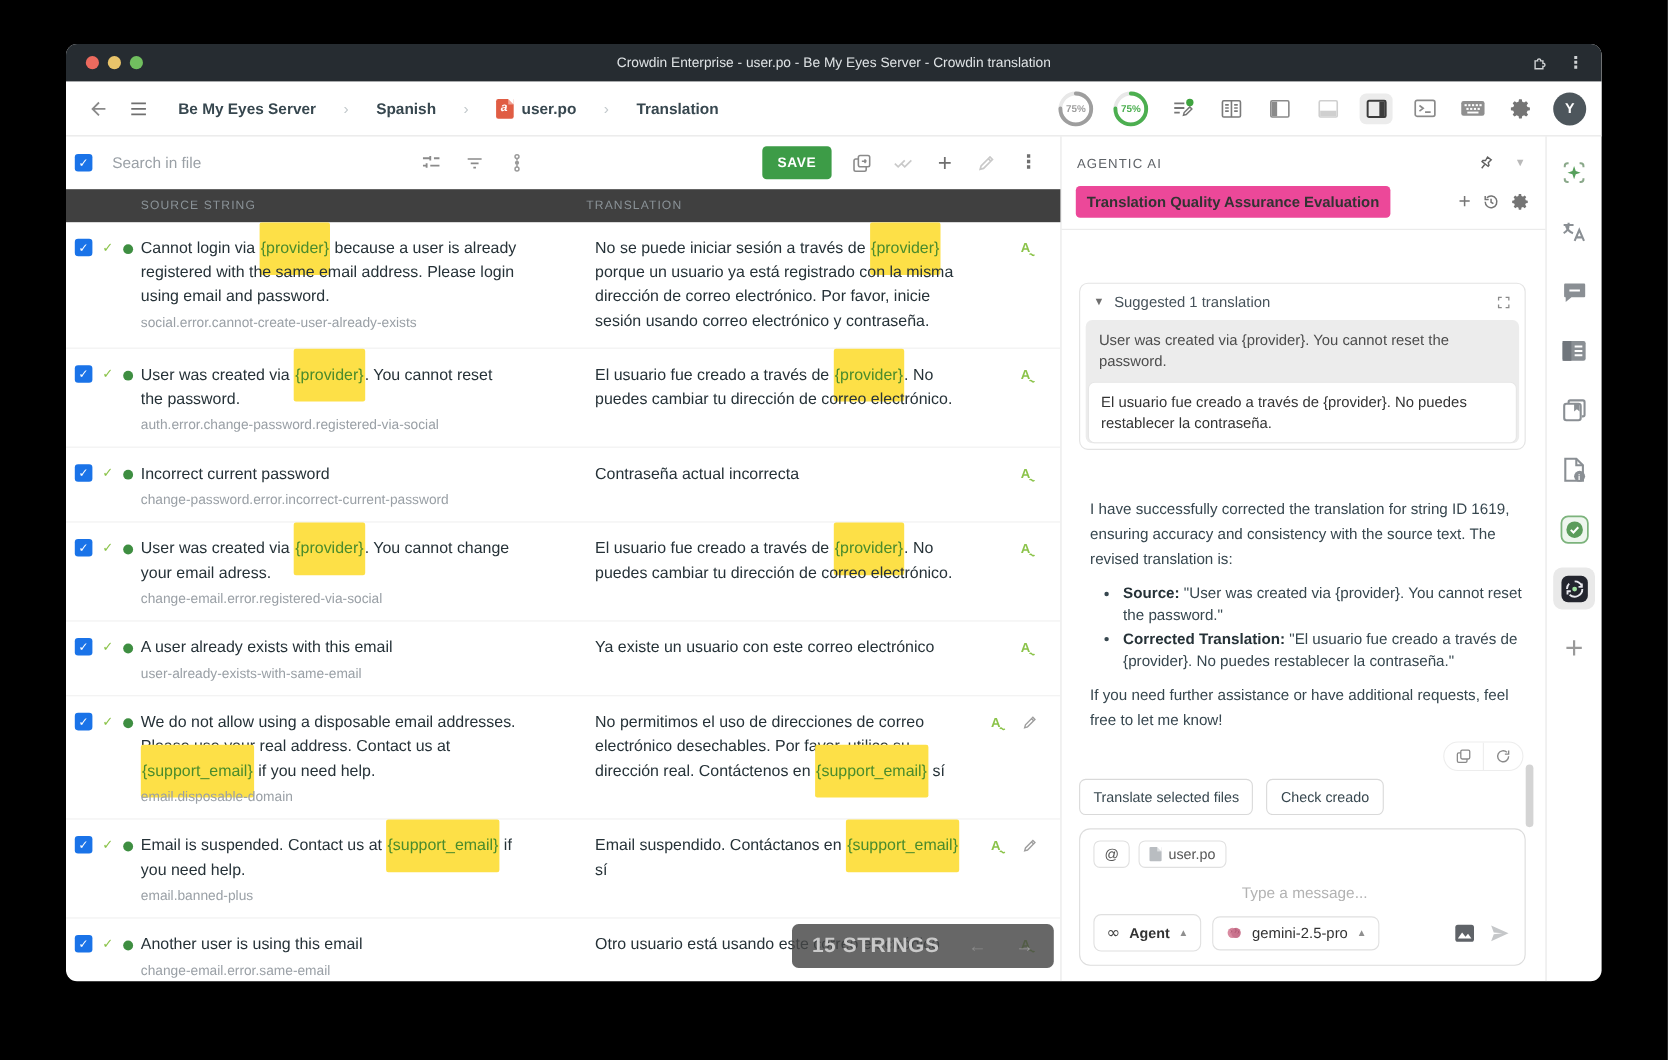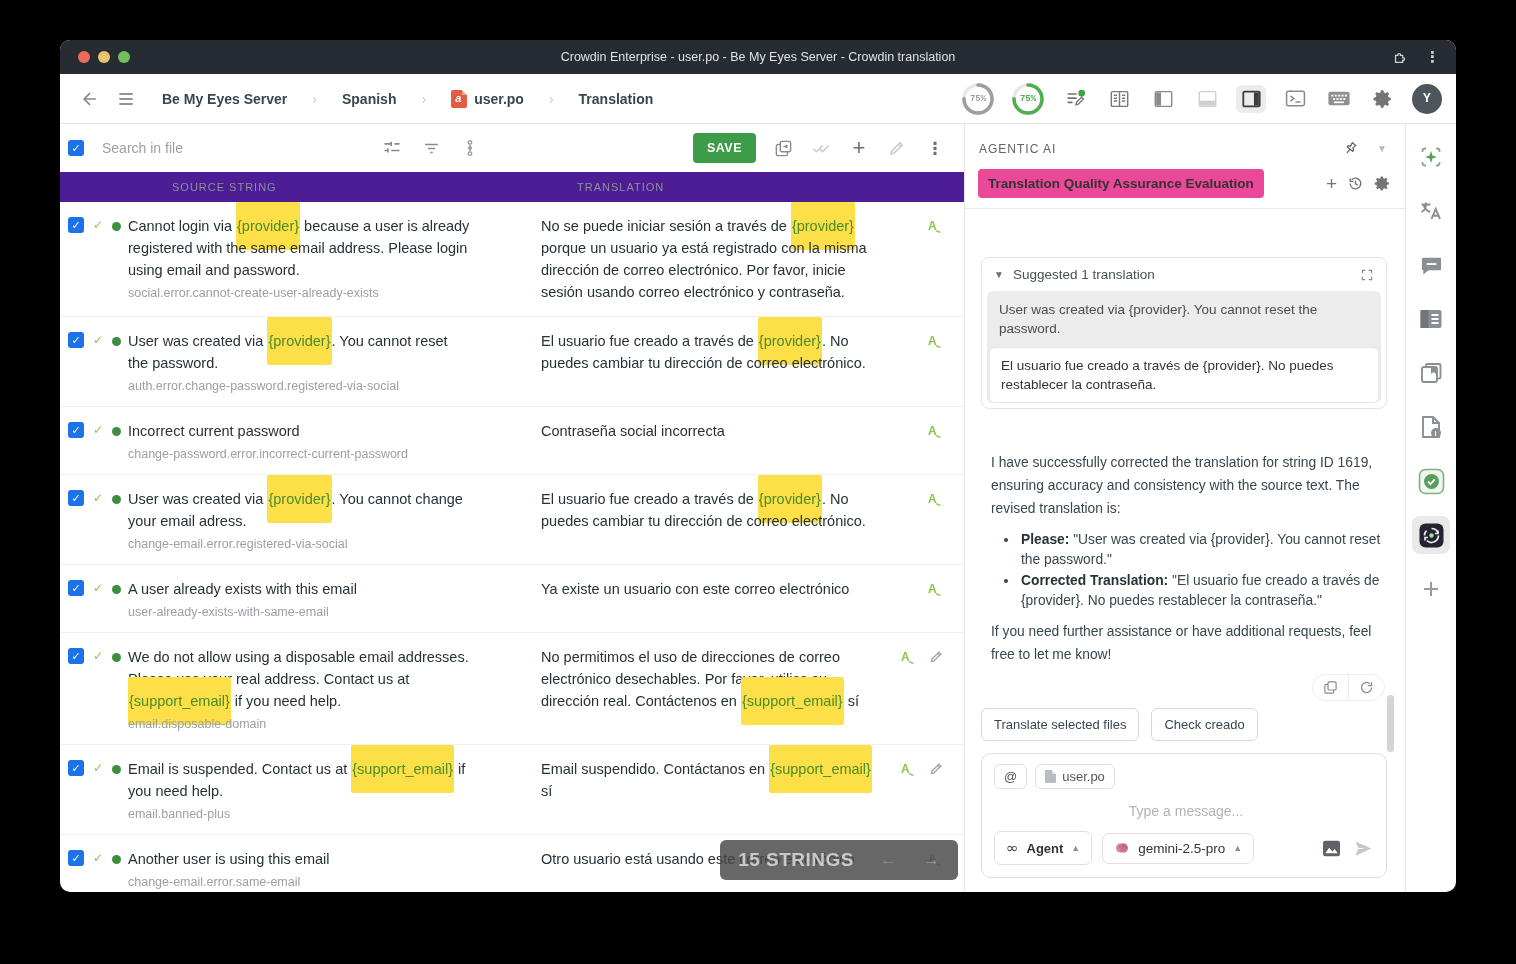--- a/index.html
+++ b/index.html
@@ -18,42 +18,42 @@
   
   .appheader { height:50px; background:#fff; border-bottom:1px solid #e4e4e4; display:flex; align-items:center; padding:0 14px 0 20px; flex:none; }
   .hicon { color:#757575; font-size:20px; cursor:pointer; display:flex; align-items:center; }
   .crumbs { display:flex; align-items:center; gap:25px; margin-left:26px; font-size:14px; color:#37474f; }
   .crumb { cursor:pointer; font-weight:600; color:#37474f; display:flex; align-items:center; gap:7px; }
   .crumb.plain { font-weight:600; }
   .crumb-sep { color:#c3c9cc; font-size:14px; }
   .fileicon { width:16px; height:18px; position:relative; background:#e05d44; border-radius:2px; }
   .fileicon:before { content:""; position:absolute; right:0; top:0; border-style:solid; border-width:0 5px 5px 0; border-color:#fff #fff #f0a193 #f0a193; }
   .fileicon span { position:absolute; left:4px; top:2px; color:#fff; font-size:11px; font-style:italic; font-weight:700; }
-  .head-right { margin-left:auto; display:flex; align-items:center; gap:14px;font-family:Liberation Mono, monospace; }
+  .head-right { margin-left:auto; display:flex; align-items:center; gap:14px; }
   .ring { width:36px; height:36px; position:relative; cursor:pointer; }
   .ring svg { transform:rotate(-90deg); }
   .ring .pct { position:absolute; inset:0; display:flex; align-items:center; justify-content:center; font-size:9px; font-weight:700; }
   .hbtn { width:30px; height:28px; display:flex; align-items:center; justify-content:center; border-radius:6px; cursor:pointer; position:relative; }
   .hbtn.active { background:#ececec; }
   .avatar { width:30px; height:30px; border-radius:50%; background:#4d565c; color:#fff; font-size:13px; font-weight:700; display:flex; align-items:center; justify-content:center; cursor:pointer; }
 
   
   .main { flex:1; display:flex; min-height:0; }
   .editor { width:905px; flex:none; border-right:1px solid #e6e6e6; display:flex; flex-direction:column; position:relative; min-height:0; }
 
   .toolbar { height:48px; display:flex; align-items:center; padding:0 12px 0 8px; flex:none; }
   .cb { width:16px; height:16px; border-radius:3px; background:#1a73e8; color:#fff; font-size:11px; display:flex; align-items:center; justify-content:center; cursor:pointer; flex:none; }
   .search { border:none; outline:none; font-size:14px; color:#333; margin-left:18px; width:170px; }
   .search::placeholder { color:#9aa0a6; }
   .ticon { color:#8a8a8a; margin:0 10px; cursor:pointer; display:flex; align-items:center; }
   .save { background:#3d9c47; color:#fff; border:none; border-radius:4px; font-weight:700; font-size:12.5px; letter-spacing:.5px; padding:8px 14px; margin-left:auto; cursor:pointer; }
   .postsave { display:flex; align-items:center; gap:4px; margin-left:10px; }
   .psbtn { width:34px; height:30px; display:flex; align-items:center; justify-content:center; cursor:pointer; color:#9e9e9e; }
 
-  .thead { height:30px; background:#4c1d95; display:grid; grid-template-columns:68px 342px 63px 1fr; align-items:center; font-size:11px; letter-spacing:1px; color:#8a9297; flex:none;padding-left:44px; }
+  .thead { height:30px; background:#404040; display:grid; grid-template-columns:68px 342px 63px 1fr; align-items:center; font-size:11px; letter-spacing:1px; color:#8a9297; flex:none; }
   .thead div { grid-column:2; }
   .thead div:last-child { grid-column:4; }
 
   .rows { flex:1; overflow:hidden; }
   .row { display:grid; grid-template-columns:60px 342px 71px 342px 1fr; padding:13px 6px 13px 8px; border-bottom:1px solid #f0f0f0; cursor:pointer; }
   .rctl { display:flex; align-items:flex-start; gap:9px; padding-top:2px; }
   .rcheck { color:#8bc34a; font-size:12px; line-height:16px; }
   .rdot { width:9px; height:9px; border-radius:50%; background:#3e8e41; margin-top:5px; }
   .src, .trg { font-size:14.5px; color:#263238; line-height:22px; }
   .skey { font-size:12.5px; color:#9aa0a6; margin-top:5px; }
@@ -336,21 +336,21 @@
             <div class="rctl">
               <div class="cb">✓</div>
               <div class="rcheck">✓</div>
               <div class="rdot"></div>
             </div>
             <div>
               <div class="src">Incorrect current password</div>
               <div class="skey">change-password.error.incorrect-current-password</div>
             </div>
             <div></div>
-            <div class="trg">Contraseña social incorrecta</div>
+            <div class="trg">Contraseña actual incorrecta</div>
             <div class="ricons">
               <svg width="17" height="17" viewBox="0 0 17 17">
                 <text x="1" y="11.5" font-size="12" font-weight="bold" fill="#8bc34a" font-family="inherit">A</text>
                 <path d="M9 13.5c1.6-2.4 2.6 2.4 4.4 0" stroke="#8bc34a" stroke-width="1.3" fill="none"></path>
               </svg>
             </div>
           </div>
           <div class="row">
             <div class="rctl">
               <div class="cb">✓</div>
@@ -503,21 +503,21 @@
           </div>
           <div class="sugg-body">
             <div class="sugg-src">User was created via {provider}. You cannot reset the password.</div>
             <div class="sugg-trg">El usuario fue creado a través de {provider}. No puedes restablecer la contraseña.</div>
           </div>
         </div>
 
         <div class="aimsg">
           <div>I have successfully corrected the translation for string ID 1619, ensuring accuracy and consistency with the source text. The revised translation is:</div>
           <ul>
-              <li><b>Please:</b> "User was created via {provider}. You cannot reset the password."</li>
+              <li><b>Source:</b> "User was created via {provider}. You cannot reset the password."</li>
               <li><b>Corrected Translation:</b> "El usuario fue creado a través de {provider}. No puedes restablecer la contraseña."</li>
             </ul>
           <div>If you need further assistance or have additional requests, feel free to let me know!</div>
         </div>
 
         <div class="msg-actions">
           <span class="ma-pill">
             <span class="ma-btn">
               <svg width="15" height="15" viewBox="0 0 24 24" fill="none" stroke="#8a8a8a" stroke-width="1.9">
                   <rect x="8" y="3" width="13" height="13" rx="2"></rect>

